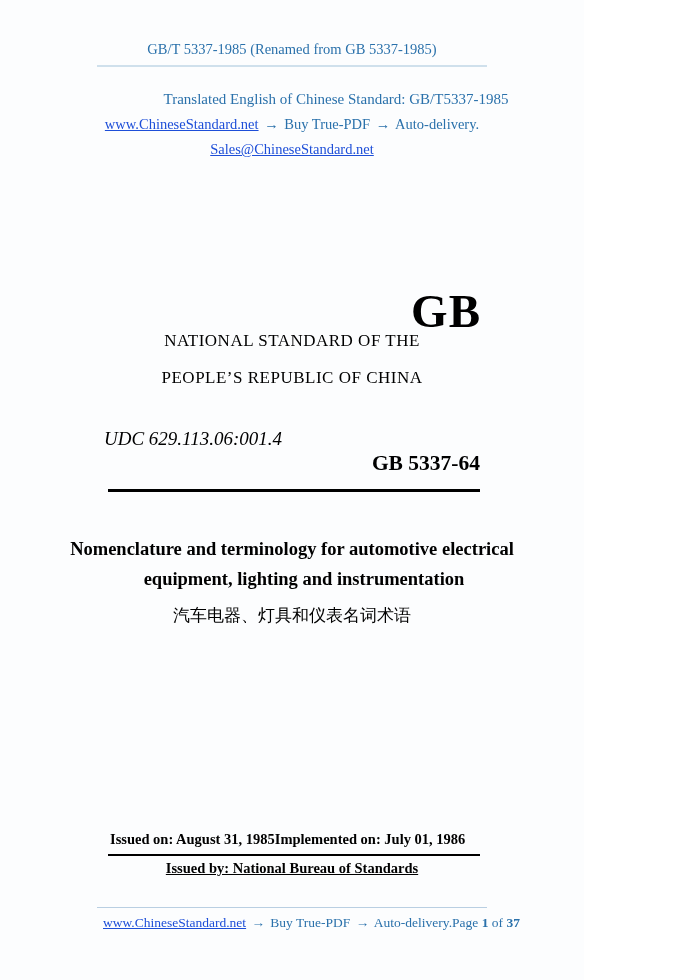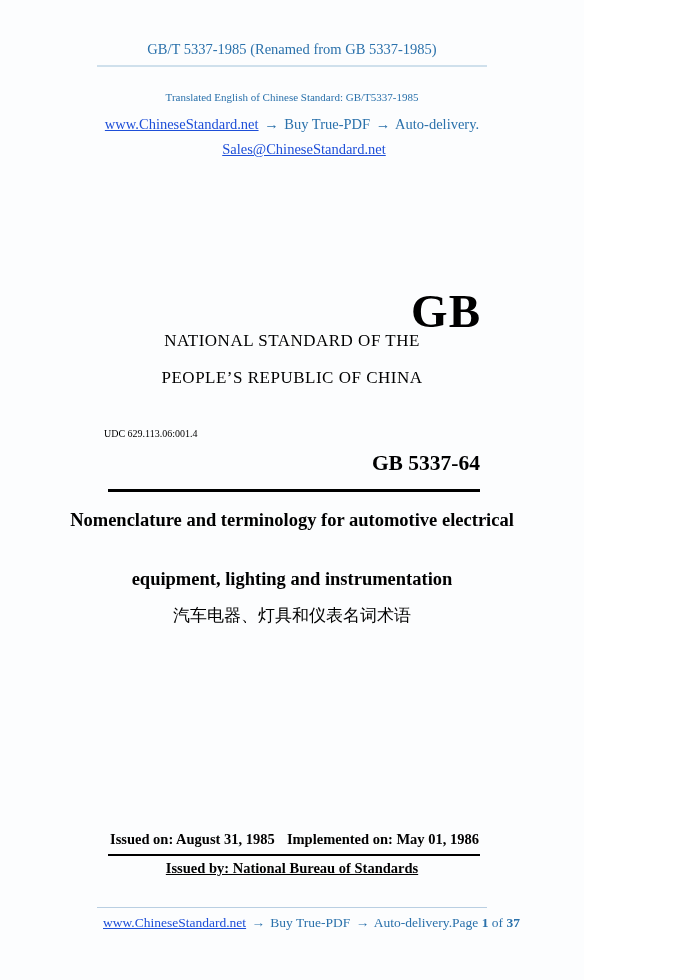--- a/index.html
+++ b/index.html
@@ -36,61 +36,61 @@
     height: 2px;
     background: #cfe0ec;
   }
   .rule-black {
     position: absolute;
     left: 108px;
     right: 104px;
     background: #000;
   }
   .top-ref { top: 41px; font-size: 14.5px; }
-  .translated-line { top: 91px; font-size: 11px; }
+  .translated-line { top: 91px; font-size: 15px; padding-left: 44px; }
   .buy-line { top: 116px; font-size: 14.5px; }
-  .email-line { top: 141px; font-size: 14.5px; margin-left: 12px; }
+  .email-line { top: 141px; font-size: 14.5px; }
   .gb-logo {
     position: absolute;
     top: 266px;
     right: 103px;
     font-size: 47px;
     font-weight: bold;
     letter-spacing: 1px;
     line-height: 1;
     margin-top: 22px;
   }
   .org-line1 { top: 331px; font-size: 17px; letter-spacing: 0.5px; }
   .org-line2 { top: 368px; font-size: 17px; letter-spacing: 0.5px; }
   .udc-line {
     position: absolute;
     top: 428px;
     left: 104px;
-    font-size: 10px;
+    font-size: 19px;
     white-space: nowrap;
+    font-style: italic;
   }
   .std-code {
     position: absolute;
     top: 451px;
     right: 104px;
     font-size: 21.5px;
     font-weight: bold;
     white-space: nowrap;
   }
   .divider-main { top: 489px; height: 3px; }
-  .title-line1 { top: 510px; font-size: 18.5px; font-weight: bold; }
-  .title-line2 { top: 569px; font-size: 18.5px; font-weight: bold; }
+  .title-line1 { top: 539px; font-size: 18.5px; font-weight: bold; }
+  .title-line2 { top: 569px; font-size: 18.5px; font-weight: bold; margin-left: 12px; }
   .title-cn { top: 604px; font-size: 17px; }
   .issue-row {
     position: absolute;
     top: 831px;
     left: 110px;
     right: 105px;
     display: flex;
-    justify-content: space-between;
     font-size: 14.5px;
     font-weight: bold;
     white-space: nowrap;
   }
   .divider-issue { top: 854px; height: 2px; }
   .issued-by { top: 860px; font-size: 14.5px; font-weight: bold; text-decoration: underline; }
   .footer-rule {
     position: absolute;
     top: 907px;
     left: 97px;
@@ -147,21 +147,21 @@
   <div class="rule-black divider-main"></div>
 
   <div class="centered title-line1">Nomenclature and terminology for automotive electrical</div>
 
   <div class="centered title-line2">equipment, lighting and instrumentation</div>
 
   <div class="centered title-cn">汽车电器、灯具和仪表名词术语</div>
 
   <div class="issue-row">
     <span>Issued on: August 31, 1985</span>
-    <span>Implemented on: May 01, 1986</span>
+    <span>Implemented on: July 01, 1986</span>
   </div>
 
   <div class="rule-black divider-issue"></div>
 
   <div class="centered issued-by">Issued by: National Bureau of Standards</div>
 
   <div class="footer-rule"></div>
 
   <div class="footer-row">
     <span class="blue">

